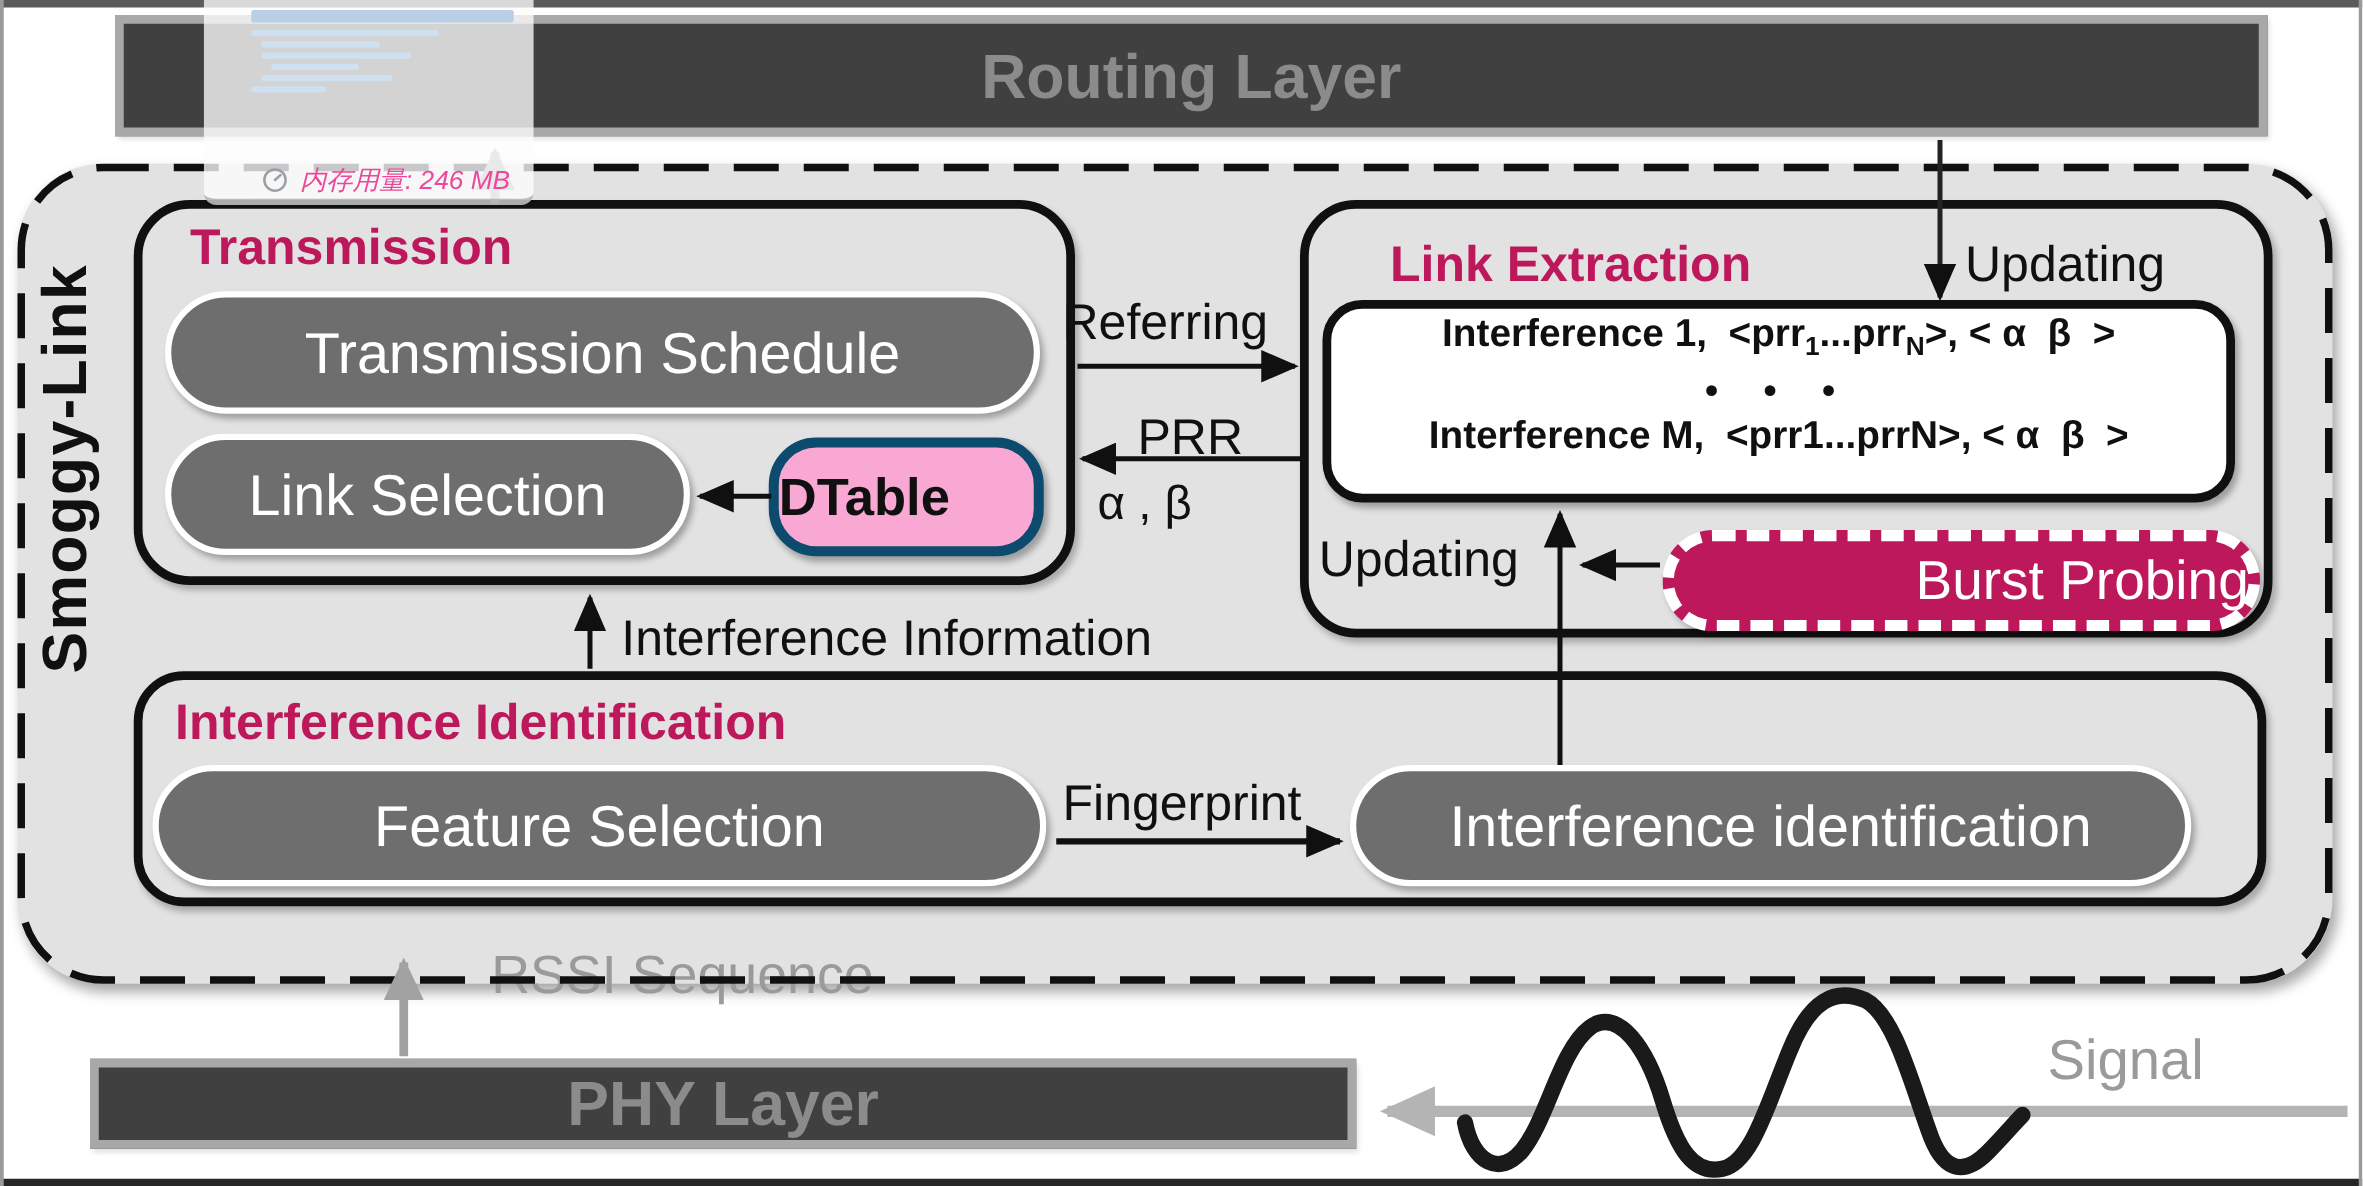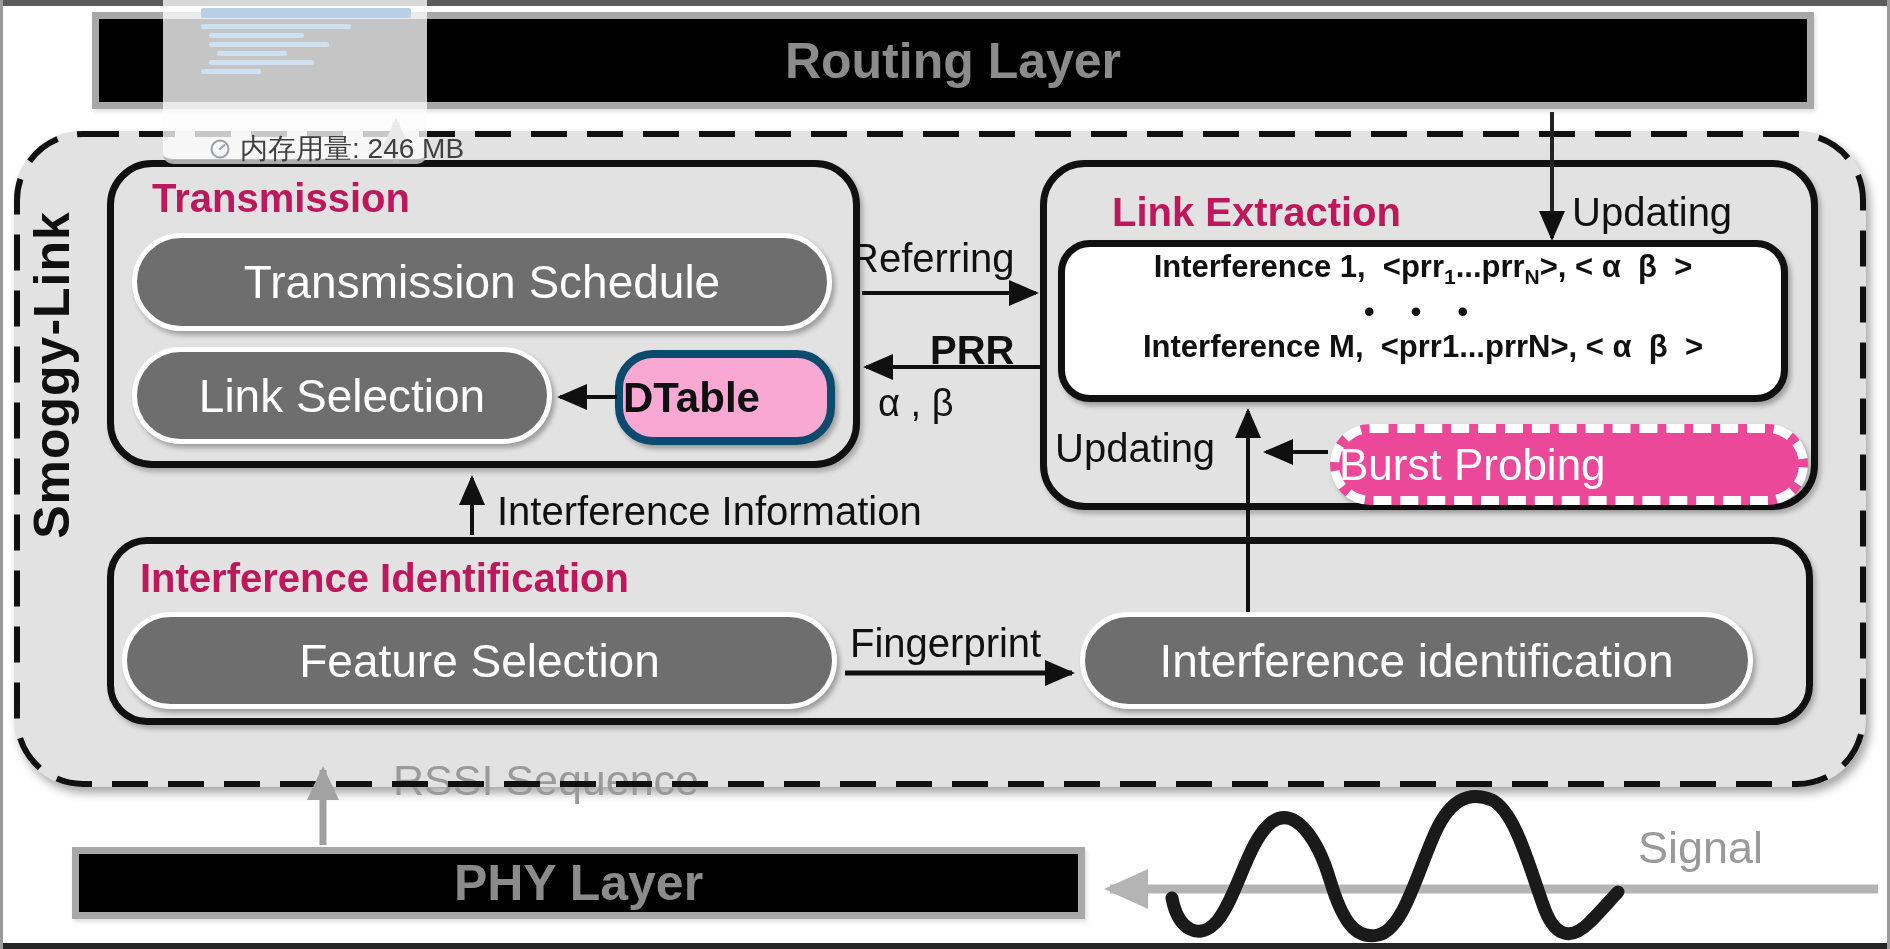--- a/index.html
+++ b/index.html
@@ -6,21 +6,21 @@
   #canvas{position:relative;width:1890px;height:949px;background:#ffffff;overflow:hidden;
           font-family:"Liberation Sans", sans-serif;}
   
   .strip{position:absolute;left:0;width:1890px;z-index:5;}
   .strip.top{top:0;height:6px;background:#5b5b5b;}
   .strip.bottom{bottom:0;height:6px;background:#262626;}
   .edge{position:absolute;top:0;height:949px;width:3px;background:#9a9a9a;z-index:5;}
   .edge.left{left:0;} .edge.right{right:0;}
 
   
-  .graybox{position:absolute;background:#000000;border:7px solid #a8a8a8;box-sizing:border-box;
+  .graybox{position:absolute;background:#404040;border:7px solid #a8a8a8;box-sizing:border-box;
            display:flex;align-items:center;justify-content:center;z-index:2;
            box-shadow:2px 3px 4px rgba(0,0,0,0.12);}
   .graybox .lbl{color:#8b8b8b;font-weight:bold;font-size:50px;}
 
   
   .dashedbg{position:absolute;left:14px;top:131px;width:1852px;height:656px;background:#e2e2e2;
             border-radius:68px;z-index:1;box-shadow:4px 6px 10px rgba(0,0,0,0.35);}
 
   .blackbox{position:absolute;border:7px solid #101010;border-radius:45px;box-sizing:border-box;
             background:#e2e2e2;z-index:2;box-shadow:3px 4px 5px rgba(0,0,0,0.25);}
@@ -36,22 +36,22 @@
           box-shadow:3px 4px 5px rgba(0,0,0,0.30);}
   .dtable .ptxt{color:#101010;font-weight:bold;font-size:42px;}
 
   .itable{position:absolute;background:#ffffff;border:7px solid #101010;border-radius:32px;
           box-sizing:border-box;z-index:3;display:flex;flex-direction:column;align-items:center;
           gap:2px;box-shadow:3px 4px 5px rgba(0,0,0,0.30);}
   .itable .row{color:#101010;font-weight:bold;font-size:31px;white-space:pre;line-height:40px;}
   .itable .dots{color:#101010;font-weight:bold;font-size:30px;letter-spacing:14px;line-height:26px;}
   .itable sub{font-size:21px;}
 
-  .burst{position:absolute;background:#ec4899;border:9px dashed #ffffff;border-radius:44px;
-         box-sizing:border-box;display:flex;align-items:center;justify-content:flex-start;z-index:3;
+  .burst{position:absolute;background:#be185d;border:9px dashed #ffffff;border-radius:44px;
+         box-sizing:border-box;display:flex;align-items:center;justify-content:flex-end;z-index:3;
          box-shadow:3px 4px 5px rgba(0,0,0,0.25);}
   .burst .ptxt{color:#ffffff;font-size:44px;}
 
   .freelabel{position:absolute;color:#101010;font-size:40px;z-index:4;white-space:pre;}
   .freelabel.center{text-align:left;}
   .freelabel.gray{color:#9a9a9a;}
 
   .smoggy{position:absolute;left:52px;top:375px;transform:translate(-50%,-50%) rotate(-90deg);
           color:#101010;font-weight:bold;font-size:50px;white-space:nowrap;z-index:3;letter-spacing:1px;}
 
@@ -64,21 +64,21 @@
   .codelines{position:absolute;left:24px;top:4px;width:236px;height:80px;}
   .codelines .cl{position:absolute;height:5px;background:#cfe0f0;border-radius:2px;}
   .cl.c0{left:14px;top:4px;width:210px;height:10px;background:#b9cfe6;}
   .cl.c1{left:14px;top:20px;width:150px;}
   .cl.c2{left:22px;top:29px;width:95px;}
   .cl.c3{left:22px;top:38px;width:120px;}
   .cl.c4{left:30px;top:47px;width:70px;}
   .cl.c5{left:22px;top:56px;width:105px;}
   .cl.c6{left:14px;top:65px;width:60px;}
   .memrow{position:absolute;left:46px;top:130px;display:flex;align-items:center;gap:9px;}
-  .memrow .memtxt{color:#404040;font-size:28px;white-space:pre;}
+  .memrow .memtxt{color:#ec4899;font-size:21px;white-space:pre;font-style:italic;}
 </style>
 </head>
 <body>
 
 <div id="canvas">
 
   <div class="dashedbg"></div>
 
   <div class="graybox" style="left:92px;top:12px;width:1722px;height:97px;">
     <span class="lbl">Routing Layer</span>
@@ -116,21 +116,21 @@
   <div class="blackbox" style="left:107px;top:537px;width:1706px;height:188px;border-radius:40px;"></div>
   <div class="boxtitle" style="left:140px;top:556px;">Interference Identification</div>
   <div class="pill" style="left:122px;top:612px;width:715px;height:97px;">
     <span class="ptxt">Feature Selection</span>
   </div>
   <div class="pill" style="left:1080px;top:612px;width:673px;height:97px;">
     <span class="ptxt">Interference identification</span>
   </div>
 
   <div class="freelabel center" style="left:850px;top:236px;width:200px;">Referring</div>
-  <div class="freelabel center" style="left:930px;top:328px;width:120px;font-weight:bold;">PRR</div>
+  <div class="freelabel center" style="left:910px;top:328px;width:120px;">PRR</div>
   <div class="freelabel center" style="left:878px;top:382px;width:124px;font-size:38px;">α , β</div>
   <div class="freelabel" style="left:497px;top:489px;">Interference Information</div>
   <div class="freelabel" style="left:850px;top:621px;">Fingerprint</div>
 
   <div class="graybox" style="left:72px;top:847px;width:1013px;height:72px;">
     <span class="lbl">PHY Layer</span>
   </div>
   <div class="freelabel gray" style="left:345px;top:756px;font-size:43px;margin-left:48px;">RSSI Sequence</div>
   <div class="freelabel gray" style="left:1638px;top:822px;font-size:45px;">Signal</div>
 

